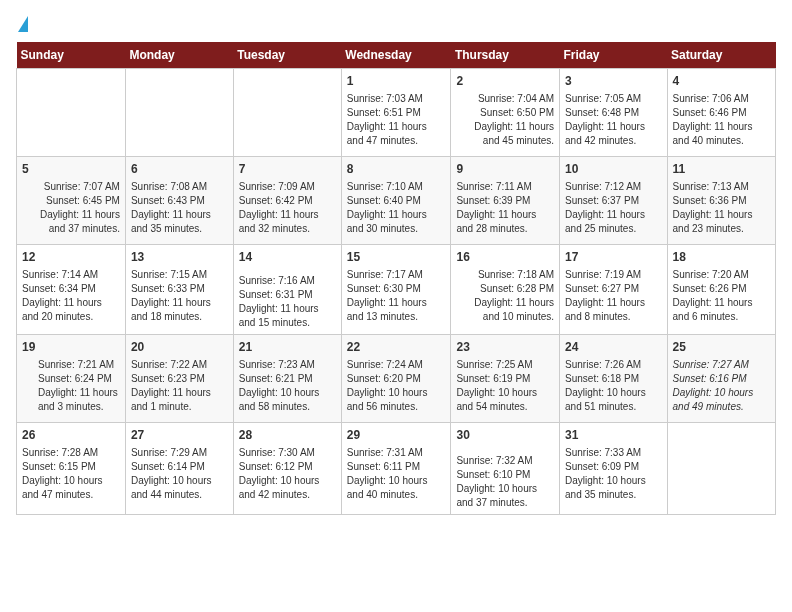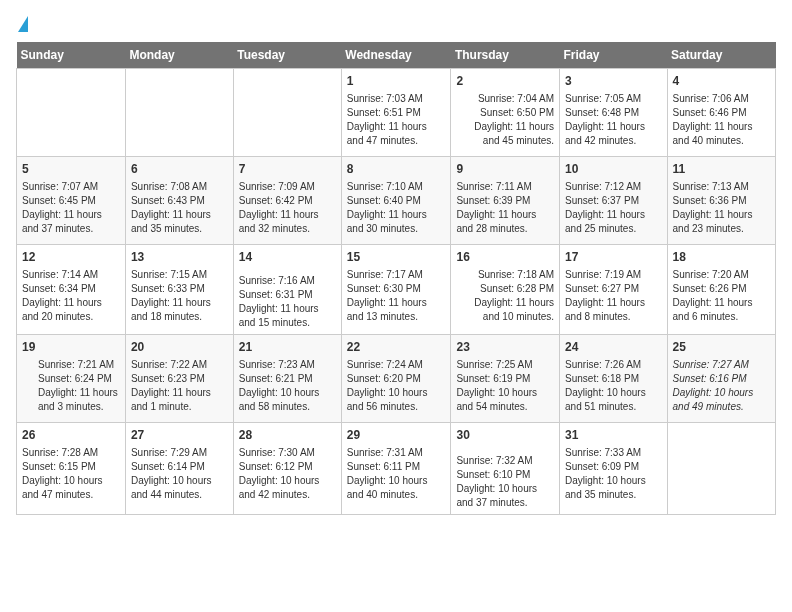--- a/index.html
+++ b/index.html
@@ -52,21 +52,21 @@
     .location {
       font-size: 15px;
       color: #555;
     }
     table {
       width: 100%;
       border-collapse: collapse;
       font-size: 10.5px;
     }
     thead tr th {
-      background-color: #737373;
+      background-color: #7f1d1d;
       color: #fff;
       padding: 6px 4px;
       text-align: left;
       font-size: 12px;
       font-weight: bold;
     }
     tbody tr td {
       border: 1px solid #ccc;
       vertical-align: top;
       padding: 4px 5px;
@@ -154,21 +154,21 @@
           <span class="day-num">4</span>
           <div class="day-info" style="white-space: pre-line;">Sunrise: 7:06 AM
 Sunset: 6:46 PM
 Daylight: 11 hours
 and 40 minutes.</div>
         </td>
       </tr>
       <tr>
         <td>
           <span class="day-num">5</span>
-          <div class="day-info" style="white-space: pre-line;">Sunrise: 7:07 AM
+          <div class="day-info" style="white-space: pre-line; text-align: right;">Sunrise: 7:07 AM
 Sunset: 6:45 PM
 Daylight: 11 hours
 and 37 minutes.</div>
         </td>
         <td>
           <span class="day-num">6</span>
           <div class="day-info" style="white-space: pre-line;">Sunrise: 7:08 AM
 Sunset: 6:43 PM
 Daylight: 11 hours
 and 35 minutes.</div>

